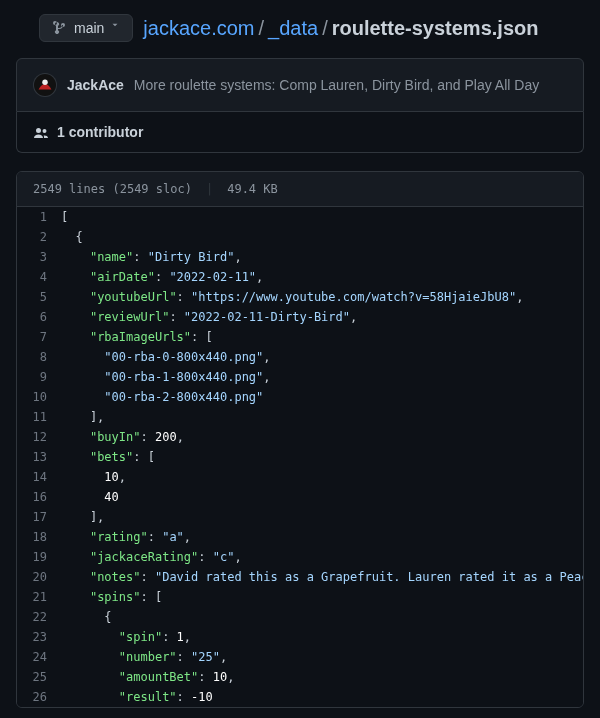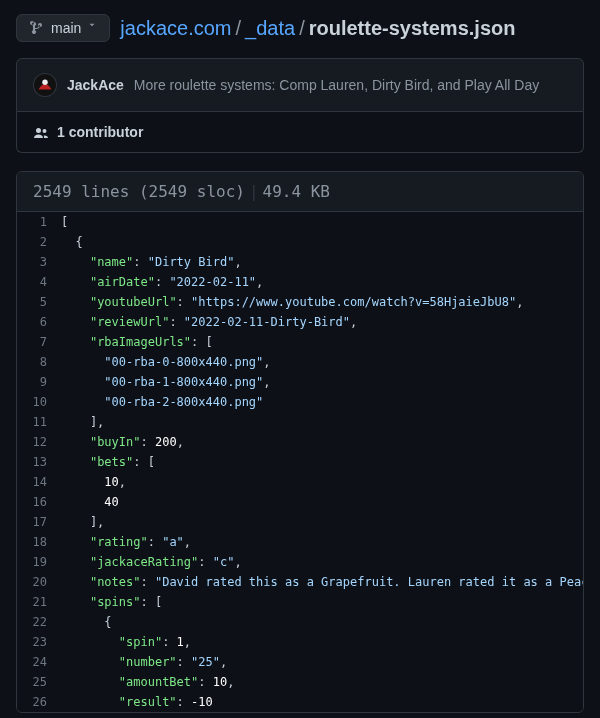--- a/index.html
+++ b/index.html
@@ -23,20 +23,21 @@
     display:flex;
     align-items:flex-start;
     gap:6px;
     background:#21262d;
     border:1px solid #30363d;
     border-radius:6px;
     padding:5px 12px;
     color:#c9d1d9;
     font-size:14px;
     cursor:pointer;
+    margin-left:23px;
   }
   .branch-btn svg { fill:#8b949e; }
   .breadcrumb { font-size:20px; }
   .breadcrumb a { color:#58a6ff; text-decoration:none; }
   .breadcrumb .sep { color:#8b949e; padding:0 4px; }
   .breadcrumb .final { color:#c9d1d9; font-weight:600; }
   
   .commit-box {
     margin:6px 16px 0 16px;
     border:1px solid #30363d;
@@ -78,25 +79,25 @@
     margin:18px 16px 0 16px;
     border:1px solid #30363d;
     border-radius:6px;
     overflow:hidden;
   }
   .file-header {
     background:#161b22;
     border-bottom:1px solid #30363d;
     padding:10px 16px;
     font-family:ui-monospace,SFMono-Regular,Menlo,Consolas,monospace;
-    font-size:16px;
+    font-size:12px;
     color:#8b949e;
     display:flex;
     align-items:center;
-    gap:4px;
+    gap:14px;
   }
   .file-header .divider { color:#30363d; }
   .code {
     font-family:ui-monospace,SFMono-Regular,Menlo,Consolas,monospace;
     font-size:12px;
     line-height:20px;
     background:#0d1117;
   }
   .code-row { display:flex; }
   .ln {

